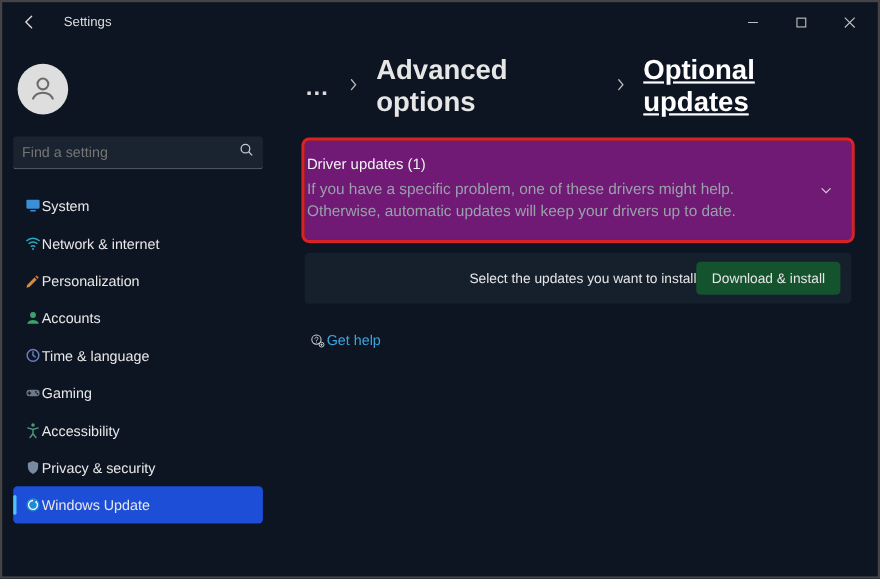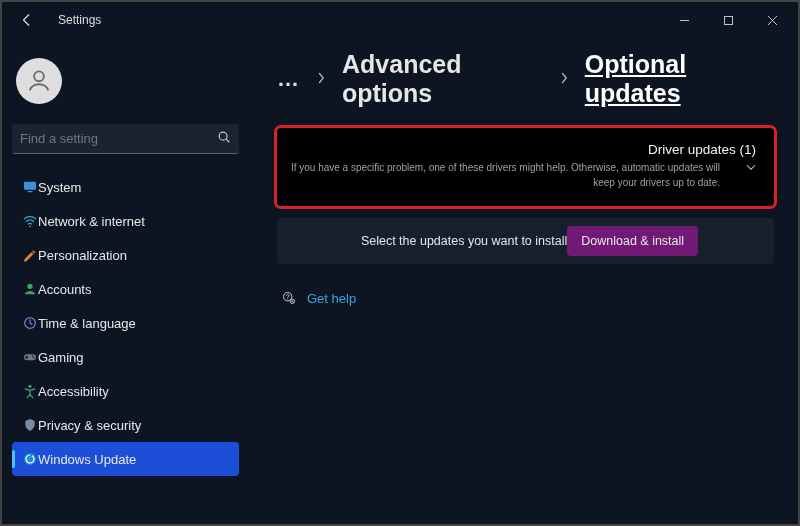--- a/index.html
+++ b/index.html
@@ -61,44 +61,43 @@
       display:flex; align-items:center; gap:16px;
       font-size:25px; font-weight:600; color:#fff;
       margin-bottom: 20px;
     }
     .breadcrumb .dots { font-size:22px; color:#dcdcdc; letter-spacing:1px; }
     .breadcrumb .chev { font-size:16px; color:#bbb; }
     .breadcrumb .light { font-weight:600; color:#e6e6e6; }
     .breadcrumb .bold { font-weight:700;text-decoration:underline; }
 
     .panel {
-      background:#000000; border-radius:4px; padding:14px 18px 16px 2px;
+      background:#701a75; border-radius:4px; padding:14px 18px 16px 2px;
       position:relative;
-      text-align:right;
     }
     .panel.highlight { outline:3px solid #d72328; }
     .panel .title { font-size:13.5px; color:#f2f2f2; margin-bottom:4px; }
-    .panel .desc { font-size:10px; color:#99a0aa; line-height:1.45; padding-right:36px; }
+    .panel .desc { font-size:14px; color:#99a0aa; line-height:1.45; padding-right:36px; }
     .panel .expand {
       position:absolute; right:16px; top:50%; transform:translateY(-50%);
       width:14px; height:14px; display:flex; align-items:center; justify-content:center;
       cursor:pointer;
     }
     .selectbar {
-      display:flex; align-items:center; justify-content:center;
+      display:flex; align-items:center; justify-content:flex-end;
       background:#161f2c; border-radius:4px; padding:8px 10px 8px 18px;
       margin-top:12px;
     }
     .selectbar-text { font-size:12.5px; color:#e6e6e6; }
     .dl-btn {
-      background:#701a75; color:#e6e6e6; font-size:12.5px;
+      background:#14532d; color:#e6e6e6; font-size:12.5px;
       padding:8px 14px; border-radius:4px; border:none; cursor:pointer;
     }
     .help-row {
-      display:flex; align-items:center; gap:10px;
+      display:flex; align-items:center; 
       margin:26px 0 0 4px;
     }
     .help-link { color:#3aa6de; font-size:13px; cursor:pointer; }
     .help-icon { width:16px; height:16px; display:flex; align-items:center; justify-content:center;}
   </style>
 </head>
 <body>
 
 <div class="titlebar">
   <div class="titlebar-left">

